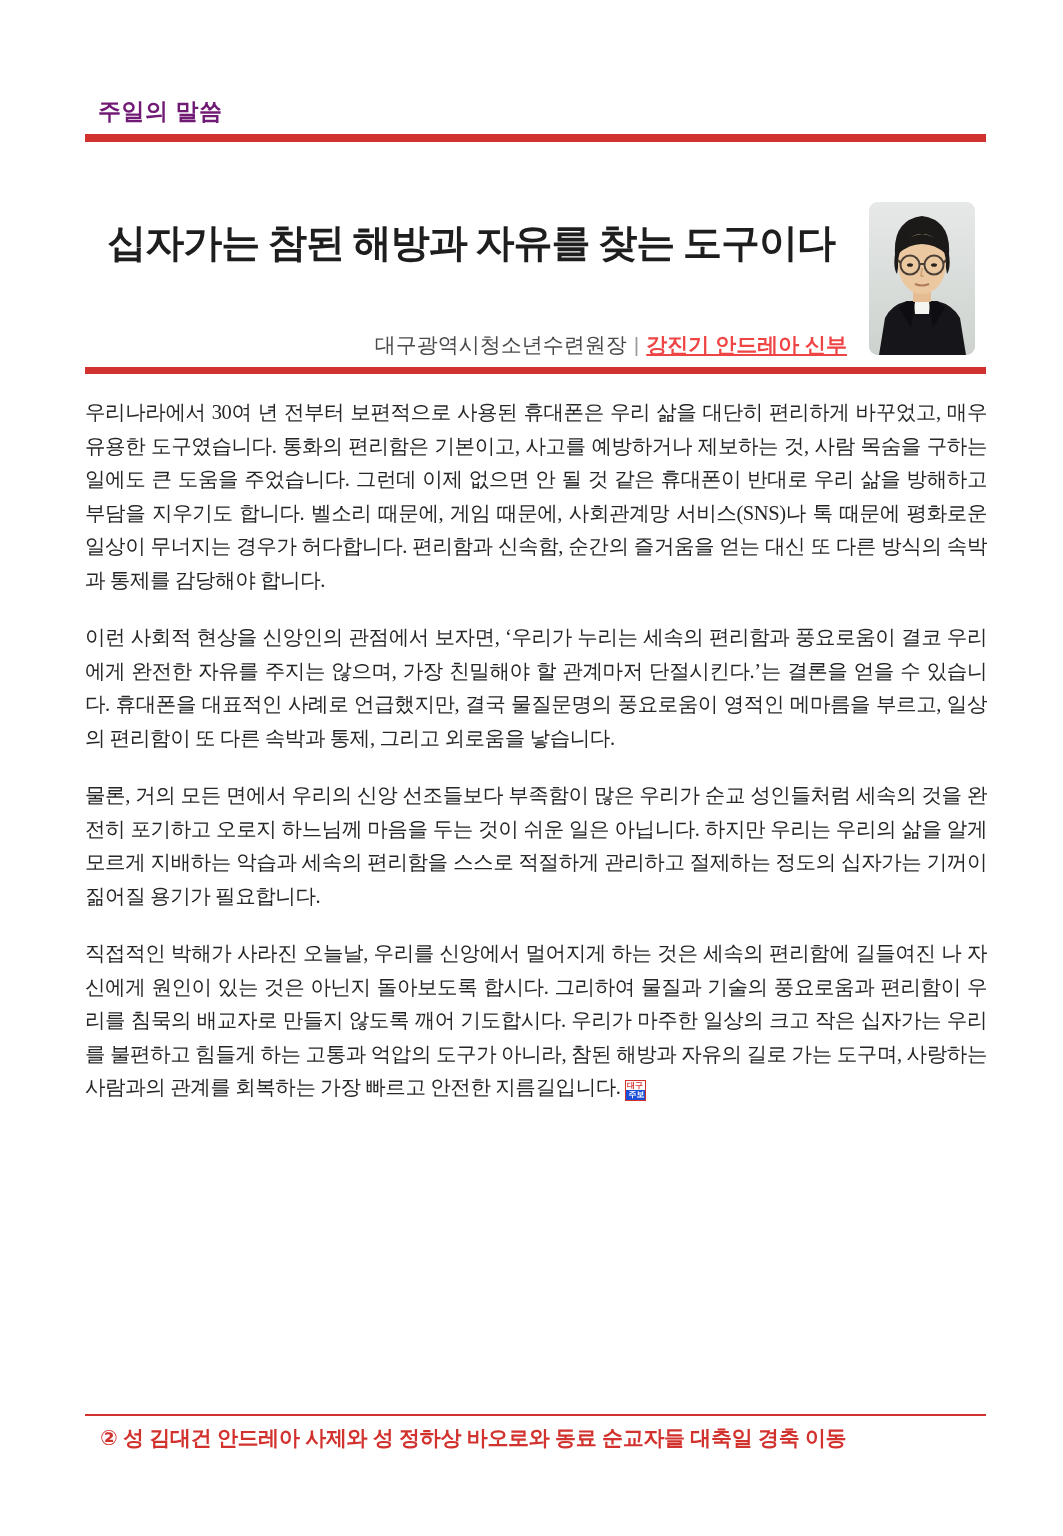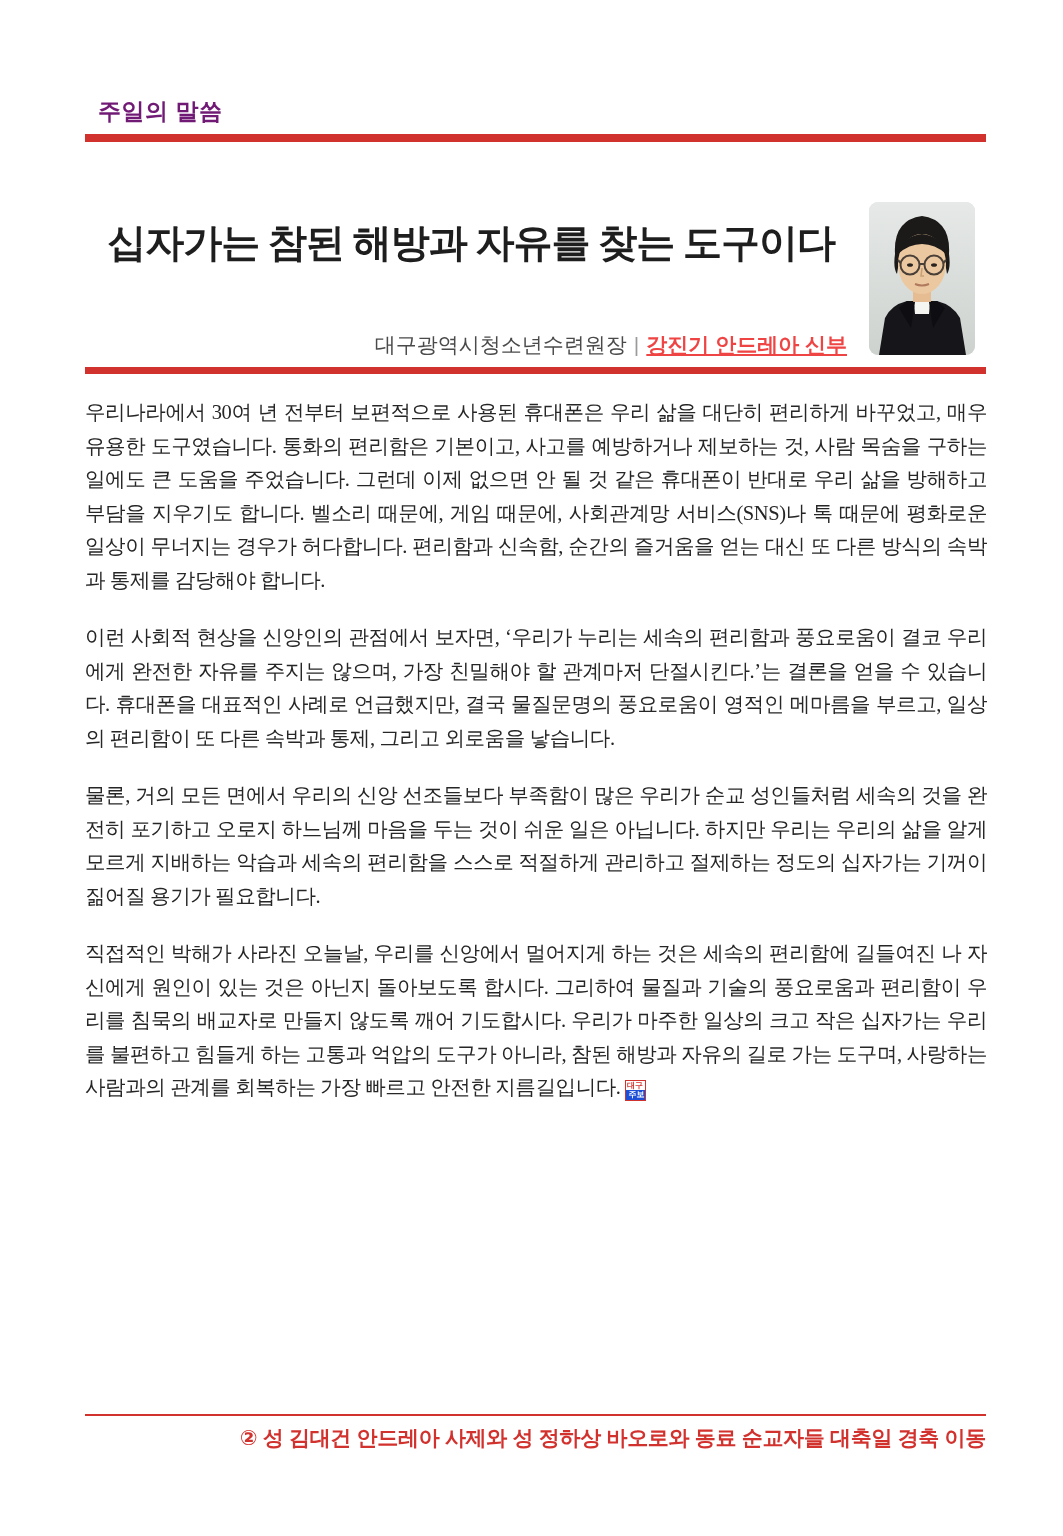--- a/index.html
+++ b/index.html
@@ -76,21 +76,20 @@
     border: 1px solid #d2322e; border-top: none; text-align: right;
   }
   .footer-rule {
     position: absolute; left: 85px; top: 1414px;
     width: 901px; height: 2px; background: #d2322e;
   }
   .footer-notice {
     position: absolute; left: 100px; top: 1424px; width: 886px;
     font-size: 21px; font-weight: bold; color: #d2322e;
     letter-spacing: -0.3px;
-    text-align: right;
   }
 </style>
 </head>
 <body>
 
 <div class="section-label">주일의 말씀</div>
 
 <div class="header-bar"></div>
 
 <div class="title-wrap">

